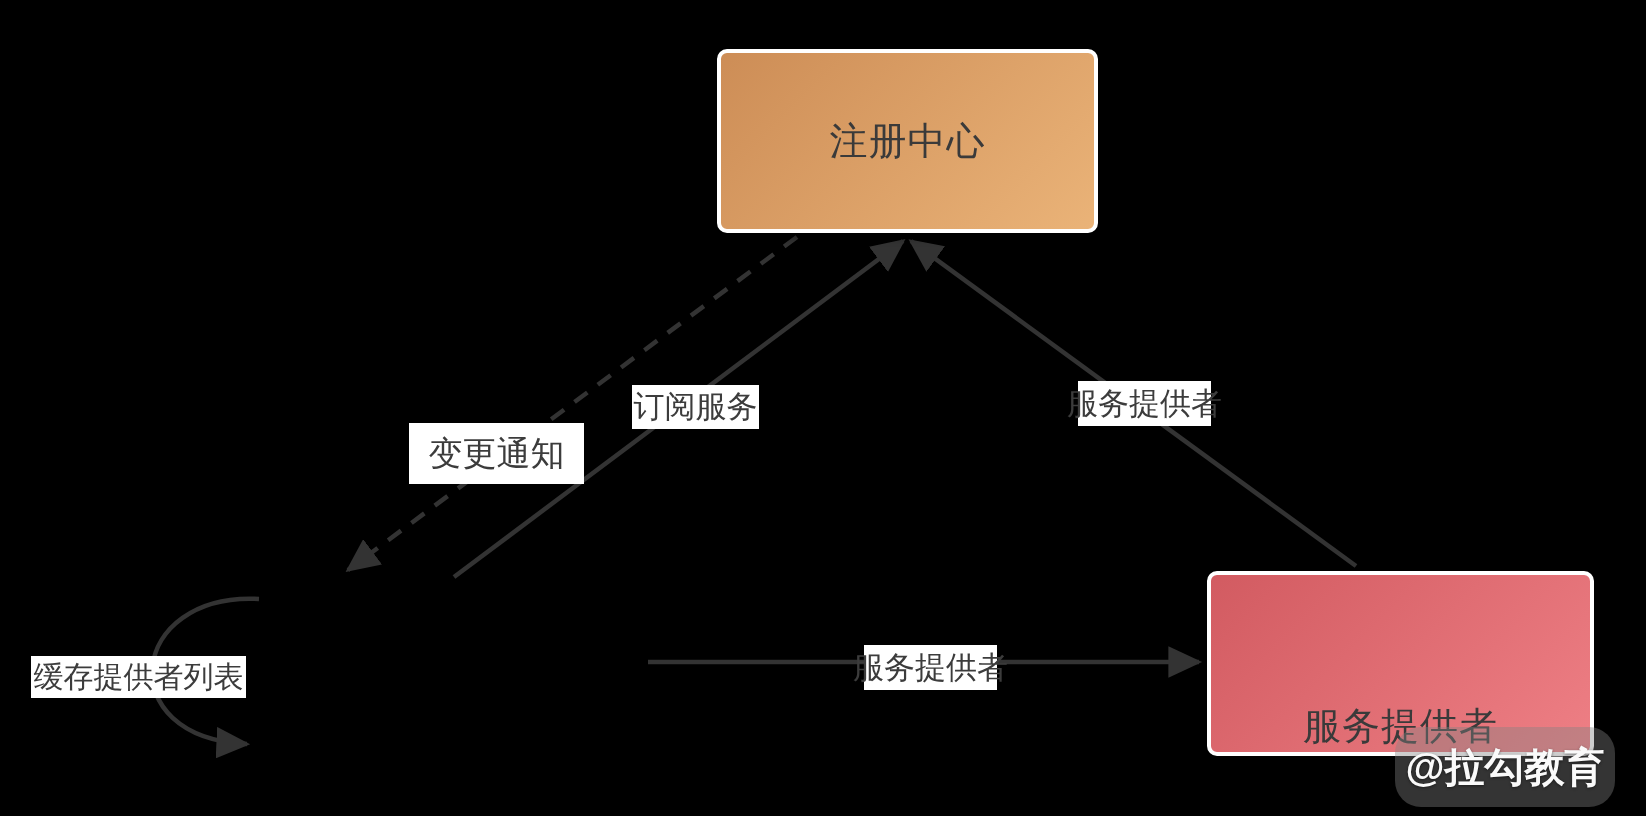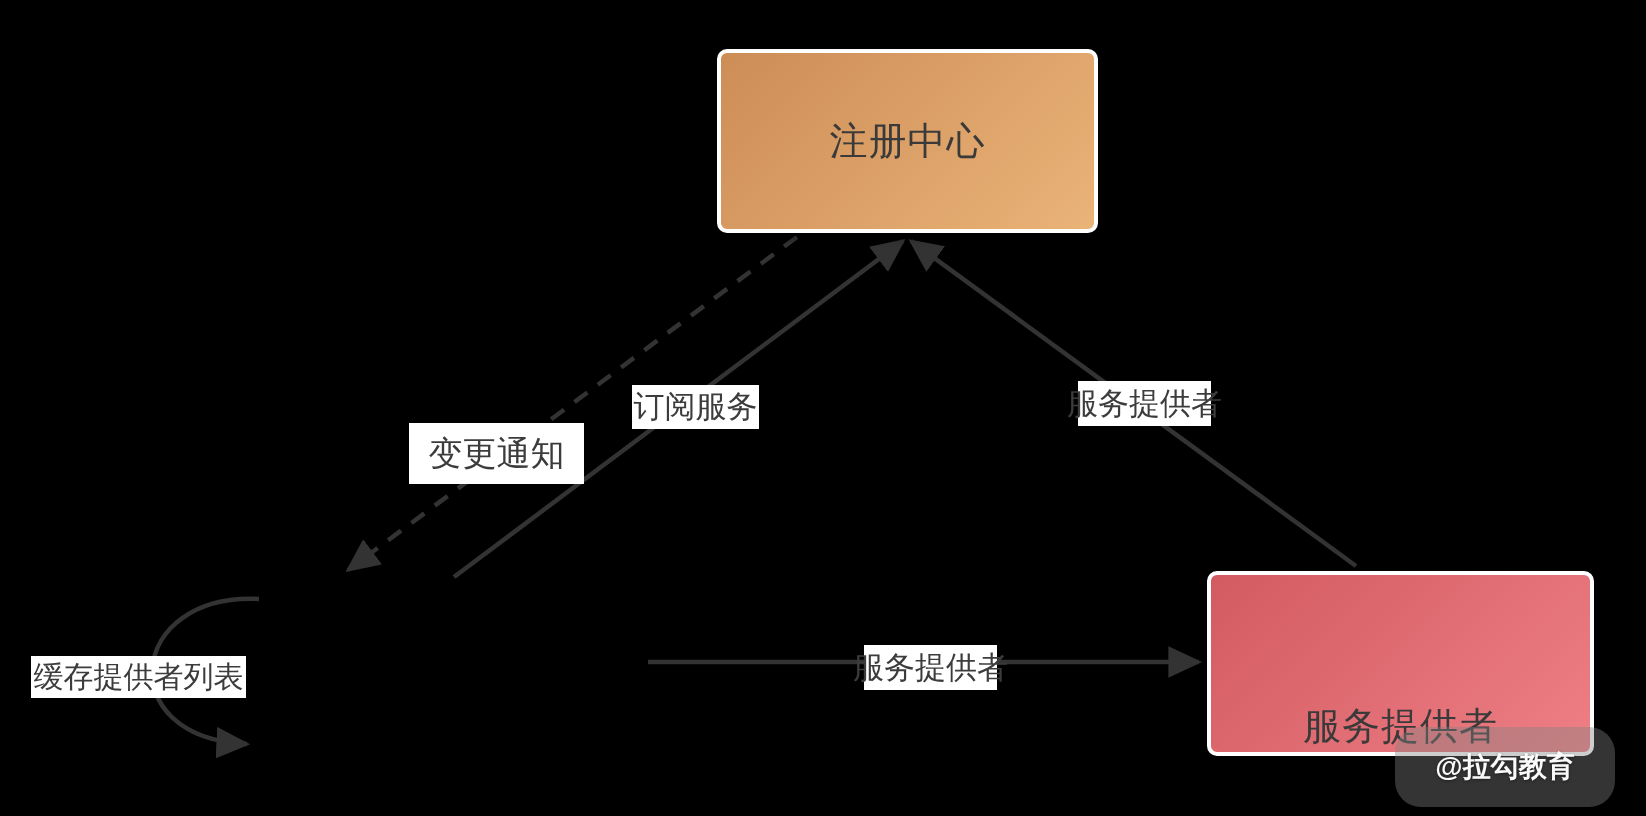--- a/index.html
+++ b/index.html
@@ -18,21 +18,21 @@
   .edge-label{position:absolute;background:var(--label-bg,#fff);color:var(--label-text,#3c3c3c);
               display:flex;align-items:center;justify-content:center;white-space:nowrap;}
   .lbl-notify{left:409px;top:423px;width:175px;height:61px;font-size:34px;}
   .lbl-subscribe{left:632px;top:385px;width:127px;height:44px;font-size:31px;}
   .lbl-register{left:1078px;top:381px;width:133px;height:45px;font-size:31px;}
   .lbl-invoke{left:864px;top:645px;width:133px;height:45px;font-size:31px;}
   .lbl-cache{left:31px;top:656px;width:215px;height:42px;font-size:30px;}
   .watermark{position:absolute;left:1395px;top:727px;width:220px;height:80px;
              background:rgba(130,130,130,0.40);border-radius:26px;
              display:flex;align-items:center;justify-content:center;}
-  .watermark-text{color:var(--wm-text,#fafafa);font-size:28px;font-weight:bold;
+  .watermark-text{color:var(--wm-text,#fafafa);font-size:40px;font-weight:bold;
                   text-shadow:0 1px 3px rgba(0,0,0,0.45);}
 </style>
 </head>
 <body>
 
 <div class="canvas">
 
   <svg class="edges" viewBox="0 0 1646 816">
     <defs>
       <marker id="arrow" markerWidth="8" markerHeight="7" refX="6.8" refY="3.5" orient="auto" markerUnits="strokeWidth">

